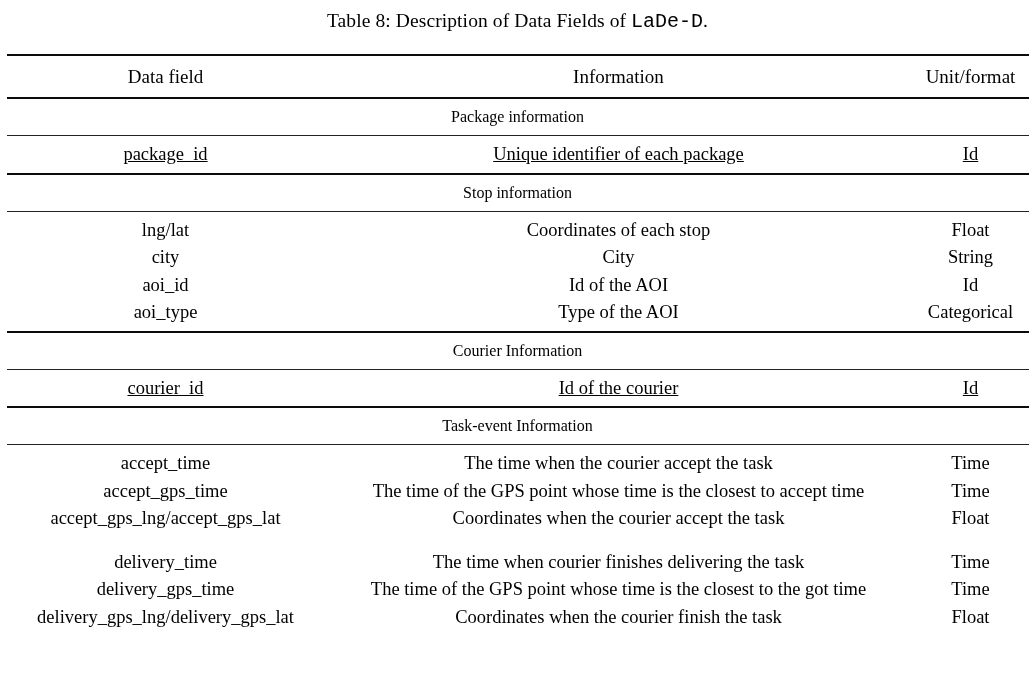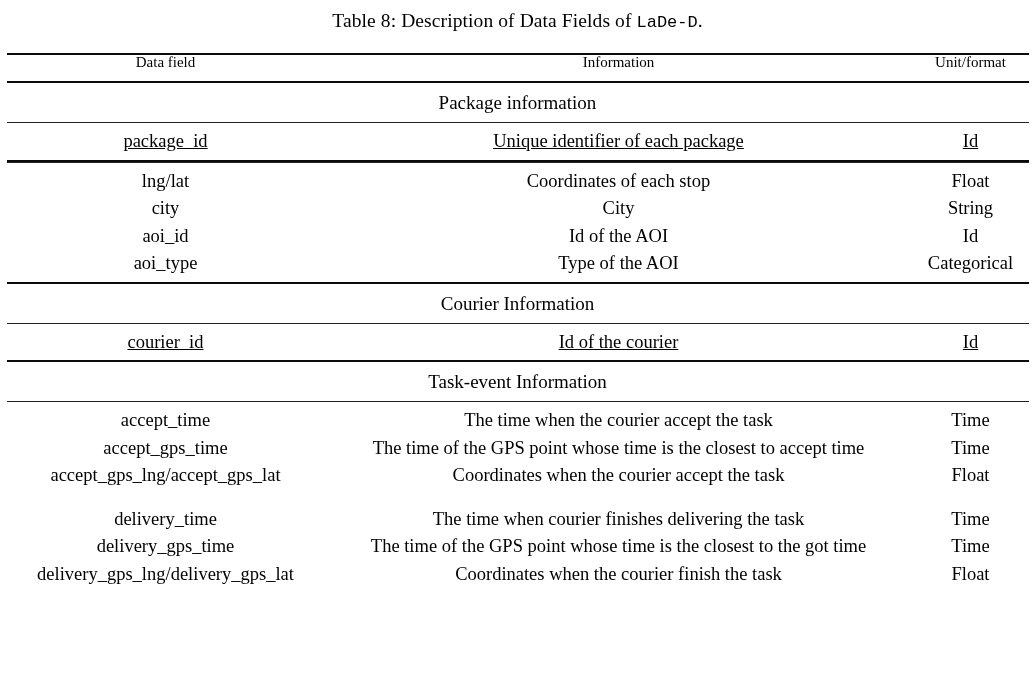--- a/index.html
+++ b/index.html
@@ -26,21 +26,21 @@
   .caption {
     text-align: center;
     font-size: 19.5px;
     line-height: 1;
     padding-top: 11px;
     letter-spacing: 0.1px;
     white-space: nowrap;
   }
   .caption .mono {
     font-family: "Liberation Mono", "DejaVu Sans Mono", monospace;
-    font-size: 17px;
+    font-size: 20px;
     letter-spacing: 0;
   }
 
   
   .tablewrap {
     margin: 0 auto;
     width: 1022px;
     padding-top: 22px;
   }
   table.datatable {
@@ -74,29 +74,29 @@
   }
   .rule-thin td {
     height: 0;
     line-height: 0;
     font-size: 0;
     padding: 0;
     border-top: 1.2px solid #222222;
   }
 
   tr.header-row th {
-    padding-top: 0;
+    padding-top: 11px;
     padding-bottom: 11px;
-    font-size: 15px;
+    font-size: 19px;
   }
 
   tr.section-row td {
     padding-top: 10px;
     padding-bottom: 10px;
-    font-size: 19px;
+    font-size: 16px;
   }
 
   tr.data-row td {
     padding-top: 4.5px;
     padding-bottom: 4.5px;
   }
   tr.data-row.single td {
     padding-top: 9px;
     padding-bottom: 9px;
     text-decoration: underline;
@@ -151,20 +151,23 @@
           </tr>
         <tr class="data-row single">
           <td>package_id</td>
           <td>Unique identifier of each package</td>
           <td>Id</td>
         </tr>
         <tr class="rule-thick">
             <td colspan="3"></td>
           </tr>
 
+        <tr class="section-row">
+          <td colspan="3">Stop information</td>
+        </tr>
         <tr class="rule-thin">
             <td colspan="3"></td>
           </tr>
         <tr class="data-row first-of-group">
           <td>lng/lat</td>
           <td>Coordinates of each stop</td>
           <td>Float</td>
         </tr>
         <tr class="data-row">
           <td>city</td>

